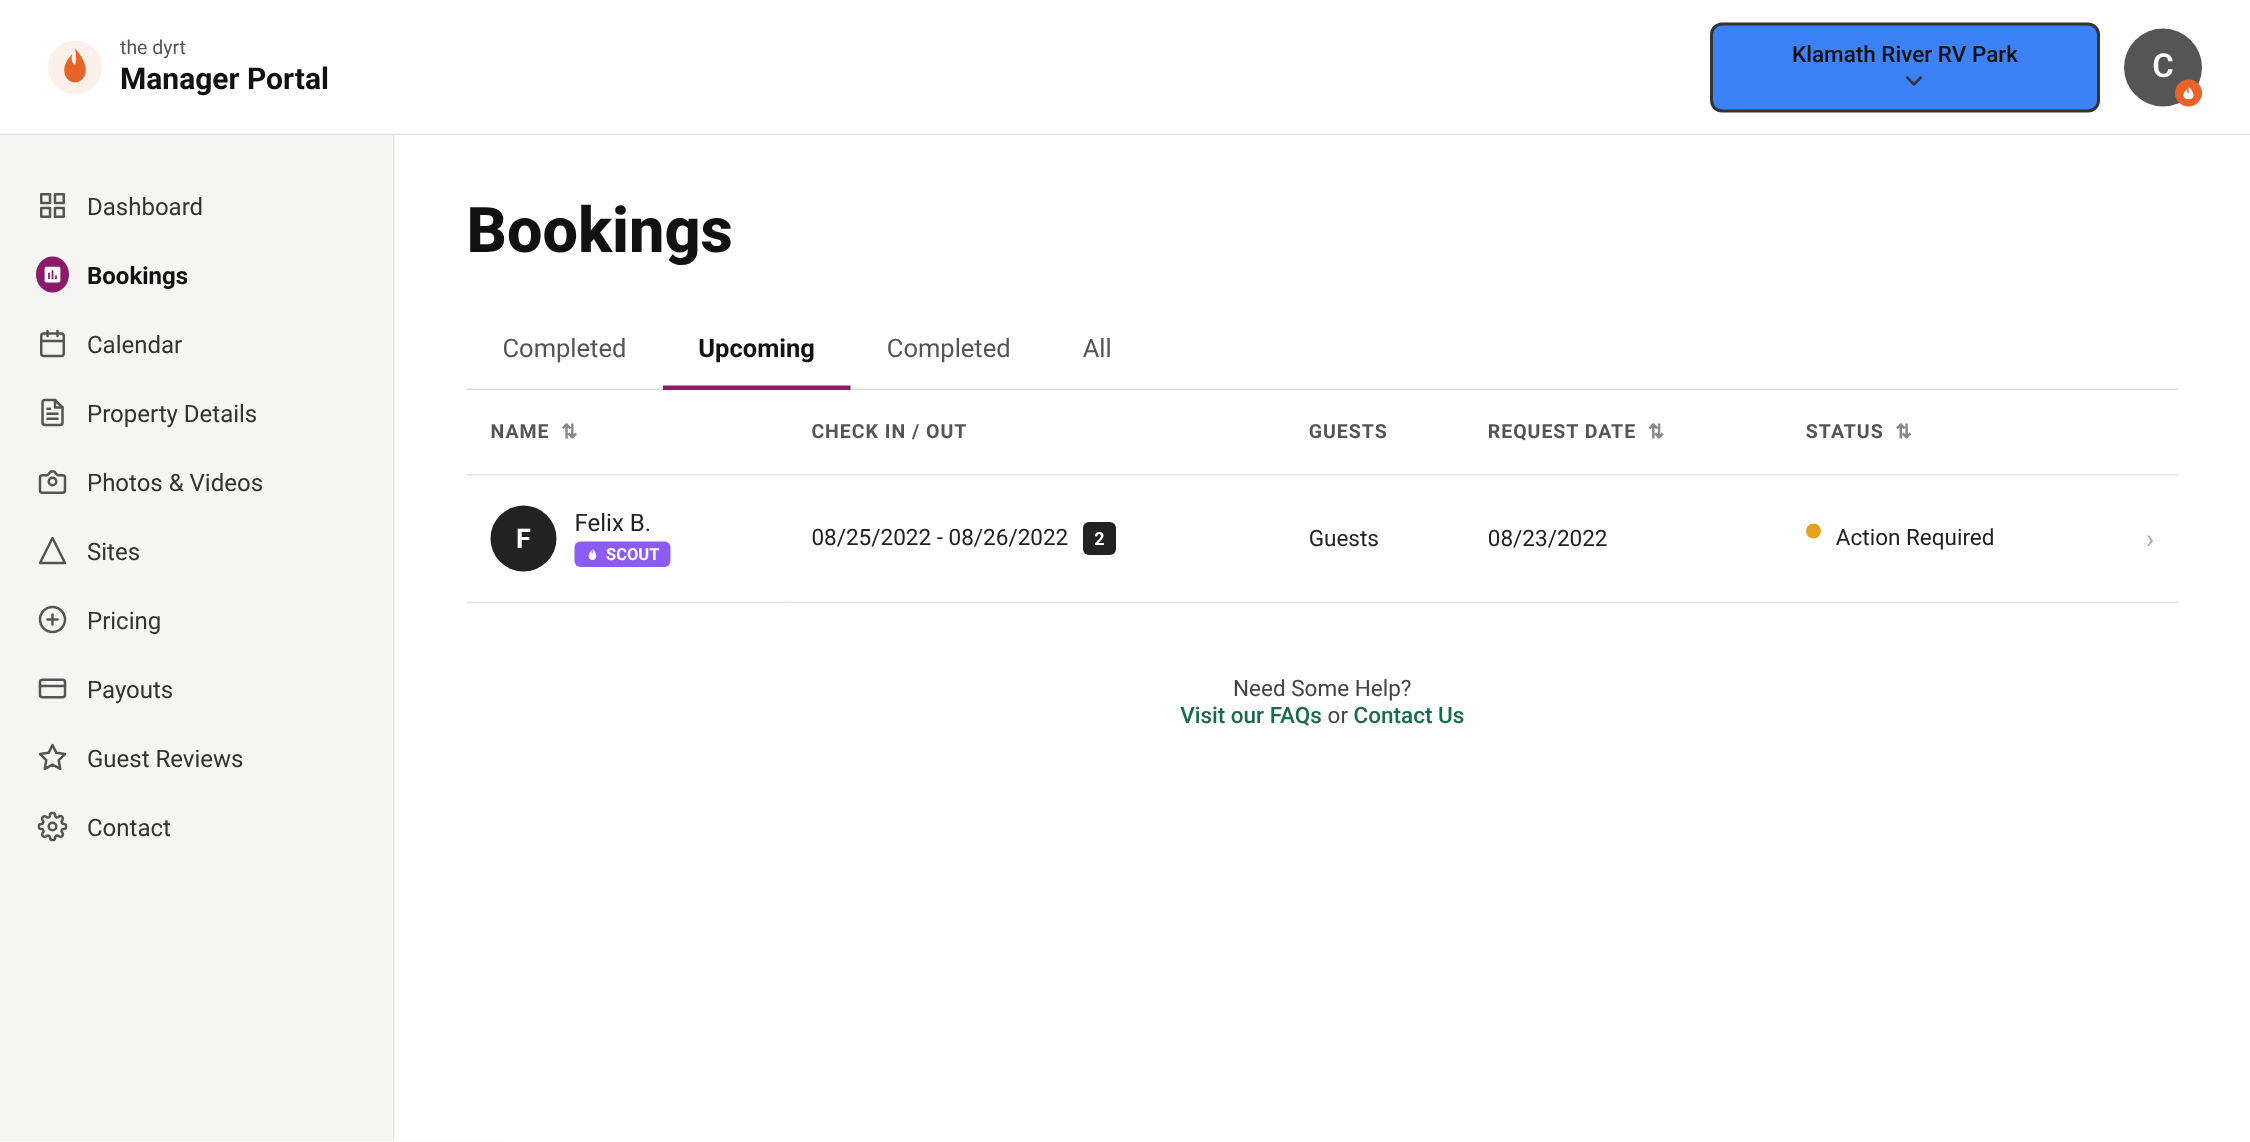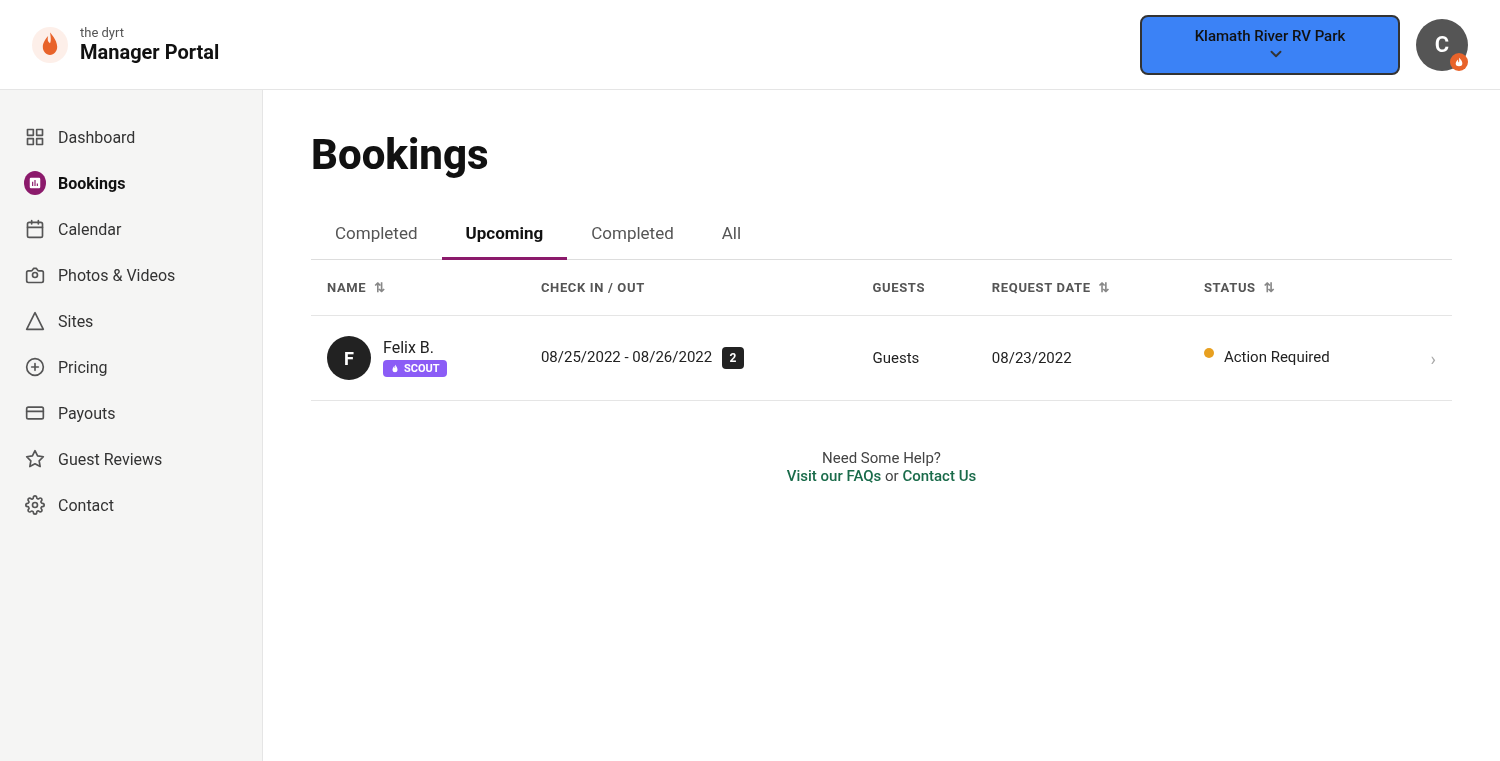--- a/index.html
+++ b/index.html
@@ -334,20 +334,32 @@
         <svg width="20" height="20" viewBox="0 0 24 24" fill="none" stroke="#555" stroke-width="2" stroke-linecap="round" stroke-linejoin="round">
             <rect x="3" y="4" width="18" height="18" rx="2" ry="2"></rect>
             <line x1="16" y1="2" x2="16" y2="6"></line>
             <line x1="8" y1="2" x2="8" y2="6"></line>
             <line x1="3" y1="10" x2="21" y2="10"></line>
           </svg>
       </span>
       <span>Calendar</span>
     </div>
 
+    <div class="sidebar-item">
+      <span class="icon">
+        <svg width="20" height="20" viewBox="0 0 24 24" fill="none" stroke="#555" stroke-width="2" stroke-linecap="round" stroke-linejoin="round">
+            <path d="M14 2H6a2 2 0 00-2 2v16a2 2 0 002 2h12a2 2 0 002-2V8z"></path>
+            <polyline points="14 2 14 8 20 8"></polyline>
+            <line x1="16" y1="13" x2="8" y2="13"></line>
+            <line x1="16" y1="17" x2="8" y2="17"></line>
+            <polyline points="10 9 9 9 8 9"></polyline>
+          </svg>
+      </span>
+      <span>Property Details</span>
+    </div>
 
     <div class="sidebar-item">
       <span class="icon">
         <svg width="20" height="20" viewBox="0 0 24 24" fill="none" stroke="#555" stroke-width="2" stroke-linecap="round" stroke-linejoin="round">
             <circle cx="12" cy="12" r="3"></circle>
             <path d="M20 7h-3.15a2 2 0 01-1.6-.8L13.5 4h-3l-1.75 2.2A2 2 0 017.15 7H4a2 2 0 00-2 2v10a2 2 0 002 2h16a2 2 0 002-2V9a2 2 0 00-2-2z"></path>
           </svg>
       </span>
       <span>Photos &amp; Videos</span>
     </div>

